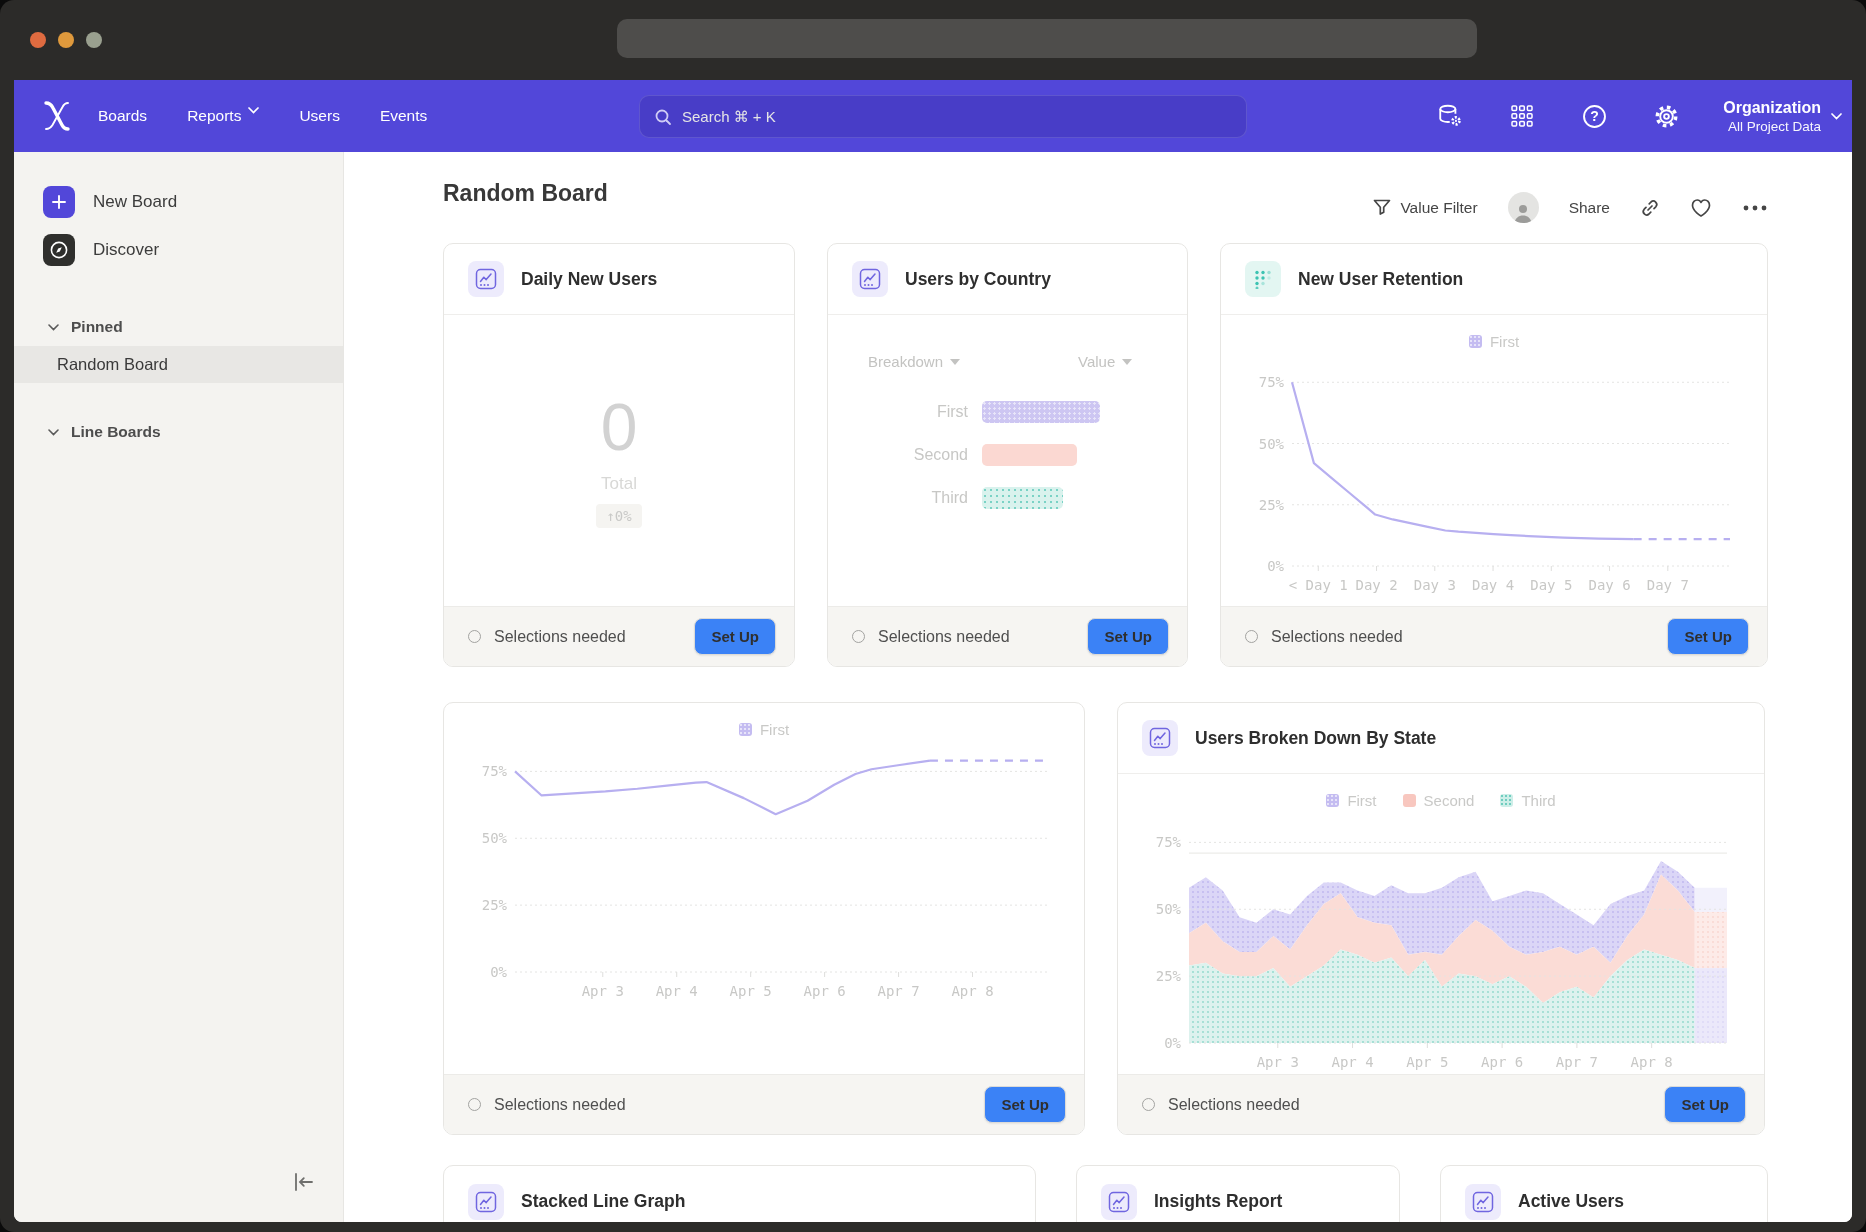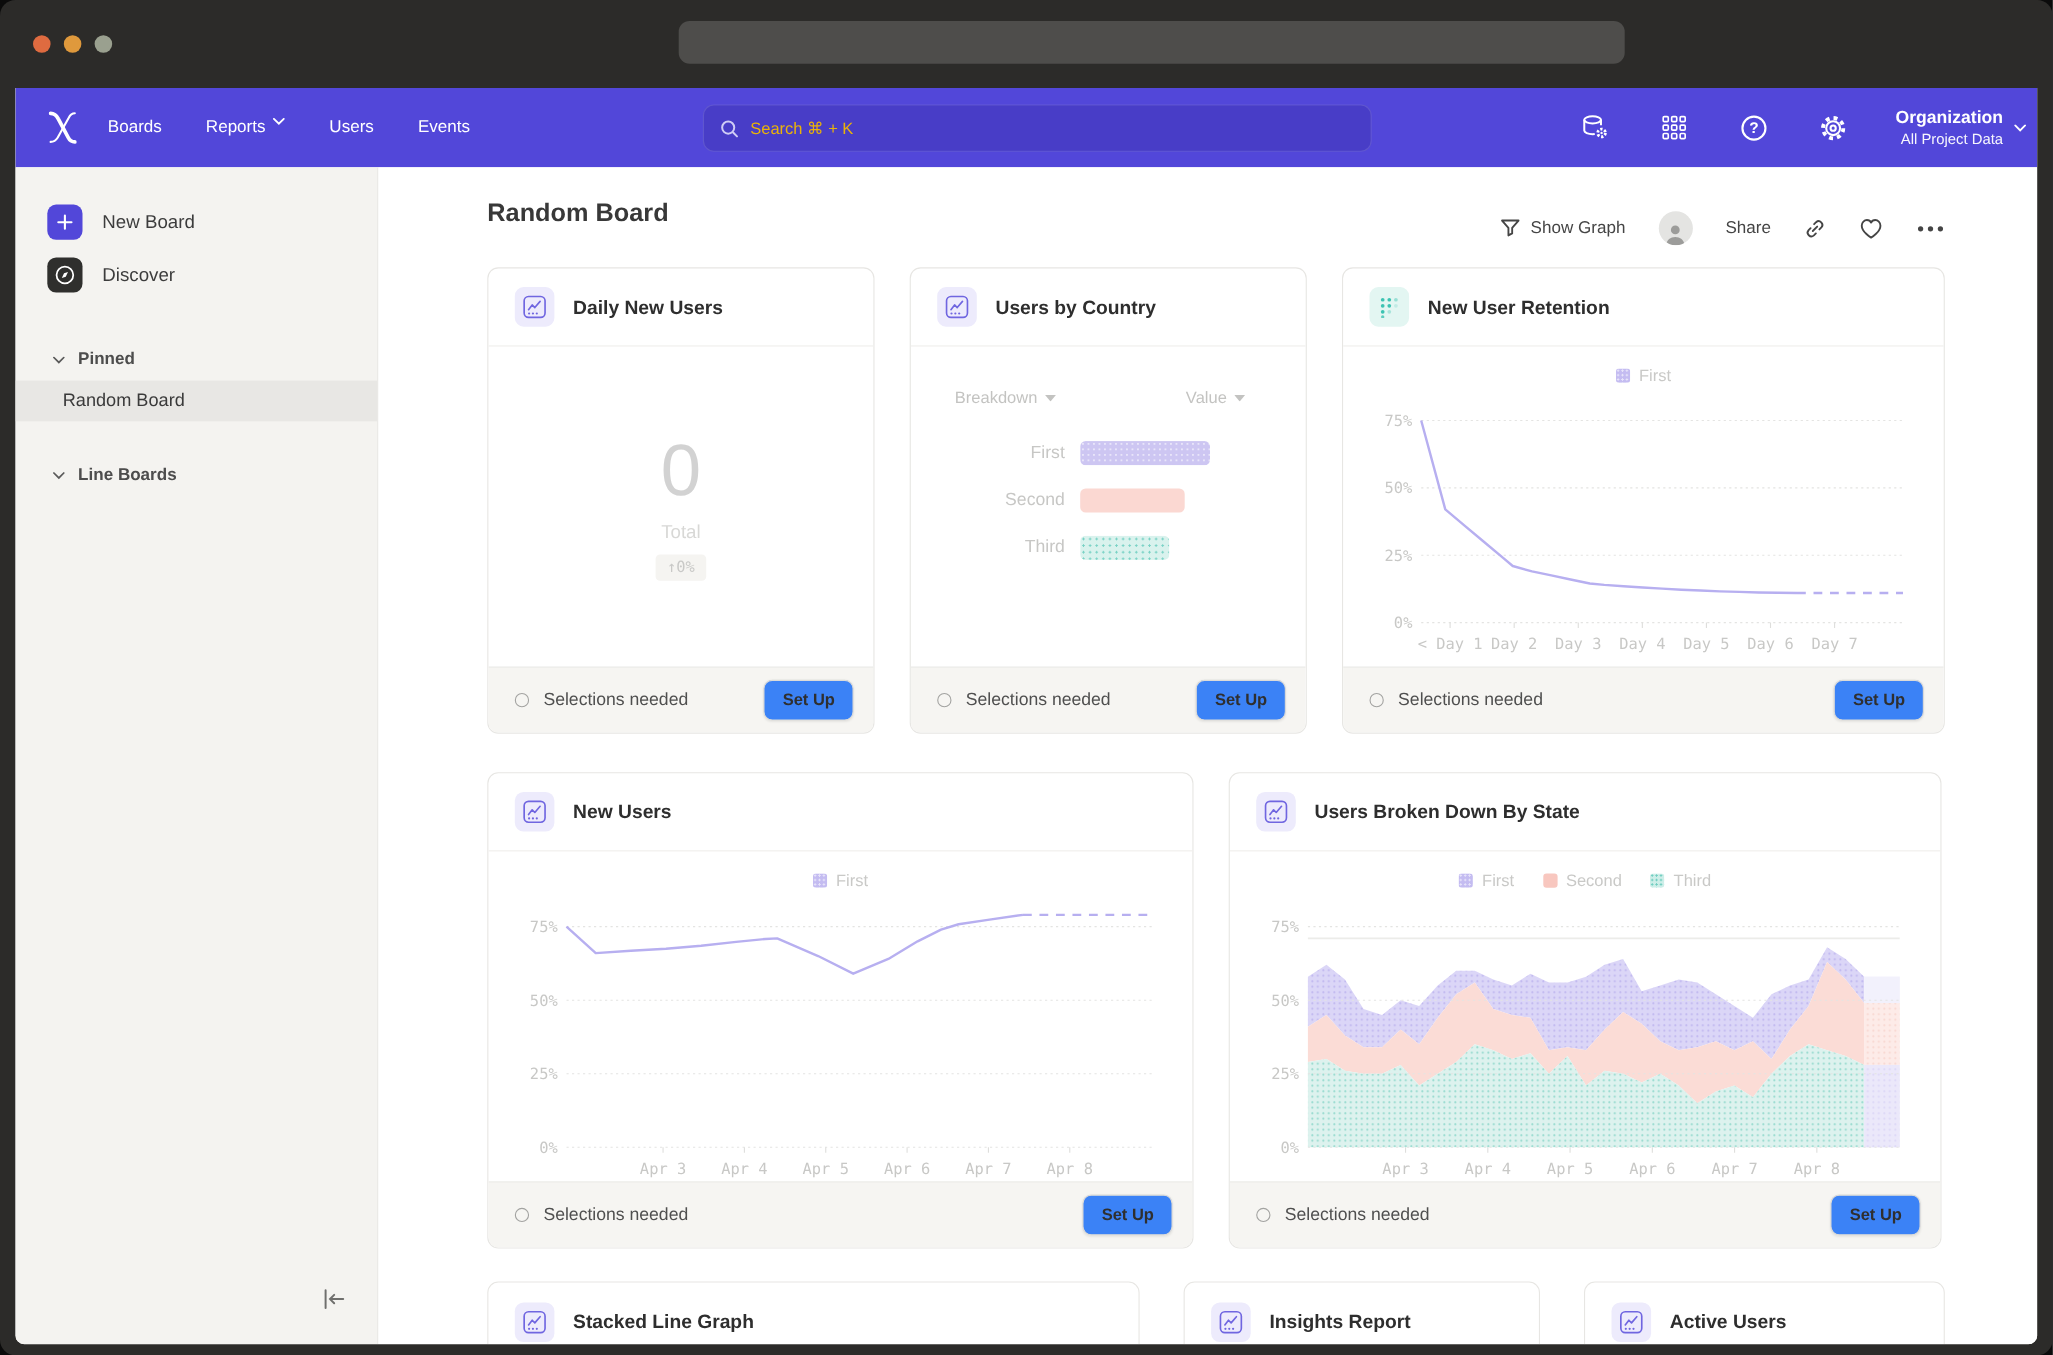--- a/index.html
+++ b/index.html
@@ -21,21 +21,21 @@
   .chrome { position:absolute; left:14px; right:14px; top:80px; bottom:10px;
     display:flex; flex-direction:column; overflow:hidden; border-radius:0 0 8px 8px; background:#fff; }
 
   
   .nav { position:relative; height:72px; flex:0 0 72px; background:#5247d9; display:flex; align-items:center; }
   .nav .logo { margin-left:30px; width:26px; height:30px; flex:0 0 auto; cursor:pointer; }
   .nav-items { display:flex; align-items:center; margin-left:28px; gap:40px; }
   .nav-item { color:#fff; font-size:15.5px; font-weight:500; cursor:pointer; display:flex; align-items:flex-start; gap:7px; }
   .searchbox { position:absolute; left:625px; top:15px; width:608px; height:43px; border-radius:10px;
     background:#483dc7; border:1px solid rgba(255,255,255,.13); display:flex; align-items:center; padding:0 14px; gap:10px; cursor:text; }
-  .searchbox .ph { color:#eab308; font-size:15px; }
+  .searchbox .ph { color:#e5e5e5; font-size:15px; }
   .nav-right { position:absolute; right:0; top:0; height:72px; display:flex; align-items:center; }
   .nav-icon { width:30px; height:30px; margin-right:42px; display:flex; align-items:center; justify-content:center; cursor:pointer; }
   .org { margin-right:10px; display:flex; align-items:center; gap:10px; cursor:pointer; }
   .org-text { text-align:right; color:#fff; }
   .org-name { font-size:16px; font-weight:700; }
   .org-proj { font-size:13.5px; margin-top:2px; opacity:.95; }
 
   
   .app-body { flex:1; display:flex; overflow:hidden; }
   .dotted { background-image: radial-gradient(rgba(60,60,50,.06) 1px, transparent 1.2px); background-size:7px 7px; }
@@ -244,21 +244,21 @@
       </aside>
 
       <main class="main">
         <div class="page-title">Random Board</div>
 
         <div class="header-actions">
           <div class="action">
             <svg width="18" height="17" viewBox="0 0 18 17" fill="none">
                 <path d="M1.5 1.5h15l-5.8 6.7v5l-3.4 1.8V8.2z" stroke="#454545" stroke-width="1.7" stroke-linejoin="round"></path>
               </svg>
-            <span>Show Graph</span>
+            <span>Value Filter</span>
           </div>
           <div class="avatar">
             <svg width="22" height="20" viewBox="0 0 22 20" fill="#9c9c9a">
                 <circle cx="11" cy="6" r="4"></circle>
                 <path d="M2.5 20c.6-5 4.2-7.5 8.5-7.5s7.9 2.5 8.5 7.5z"></path>
               </svg>
           </div>
           <div class="action">
             <span>Share</span>
           </div>
@@ -426,34 +426,20 @@
                   <span>Selections needed</span>
                 </div>
               <button class="setup-btn">Set Up</button>
             </div>
           </div>
         </div>
 
         <div class="row row2">
 
           <div class="card" style="width:642px;height:433px">
-            <div class="card-head">
-              <span class="card-icon">
-                <svg width="22" height="22" viewBox="0 0 22 22" fill="none" stroke="#7066e0" stroke-width="1.5">
-                  <rect x="1.5" y="1.5" width="19" height="19" rx="4"></rect>
-                  <path d="M5.5 13.5l3.3-4.3 2.4 2.4 4.8-5.6" stroke-linecap="round" stroke-linejoin="round"></path>
-                  <g fill="#7066e0" stroke="none">
-                      <circle cx="6" cy="17" r="1"></circle>
-                      <circle cx="9.5" cy="17" r="1"></circle>
-                      <circle cx="13" cy="17" r="1"></circle>
-                    </g>
-                </svg>
-              </span>
-              <span class="card-title">New Users</span>
-            </div>
             <div class="card-body">
               <div class="legend">
                   <span class="legend-item">
                     <span class="swatch sw-purple"></span>
                     <span>First</span>
                   </span>
                 </div>
               <svg class="chart-svg" width="594" height="268">
                   <line x1="48" x2="580" y1="27.375" y2="27.375" stroke="#e4e4e2" stroke-width="1" stroke-dasharray="2 3"></line>
                   <text x="40" y="32.375" text-anchor="end" class="axis-text">75%</text>

